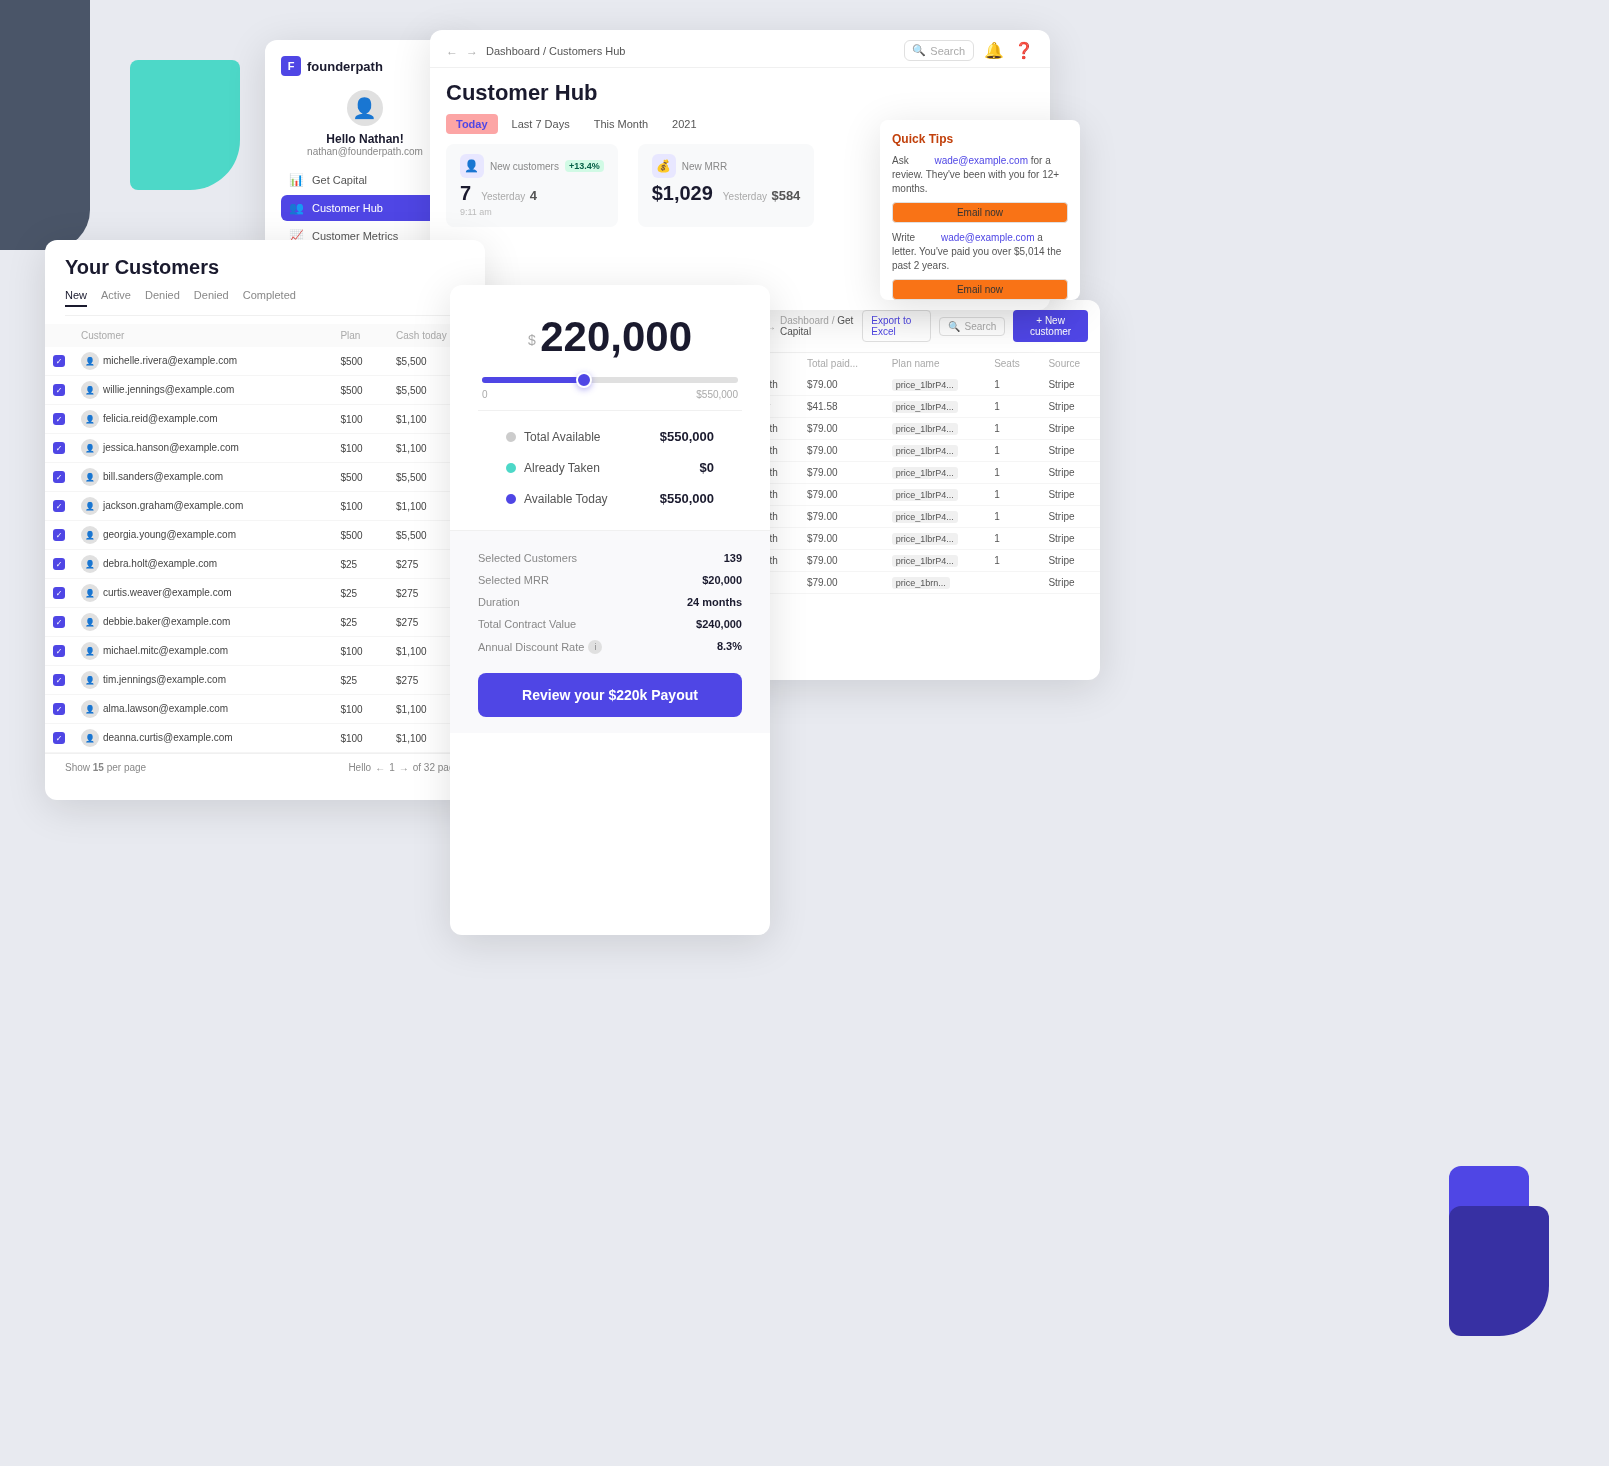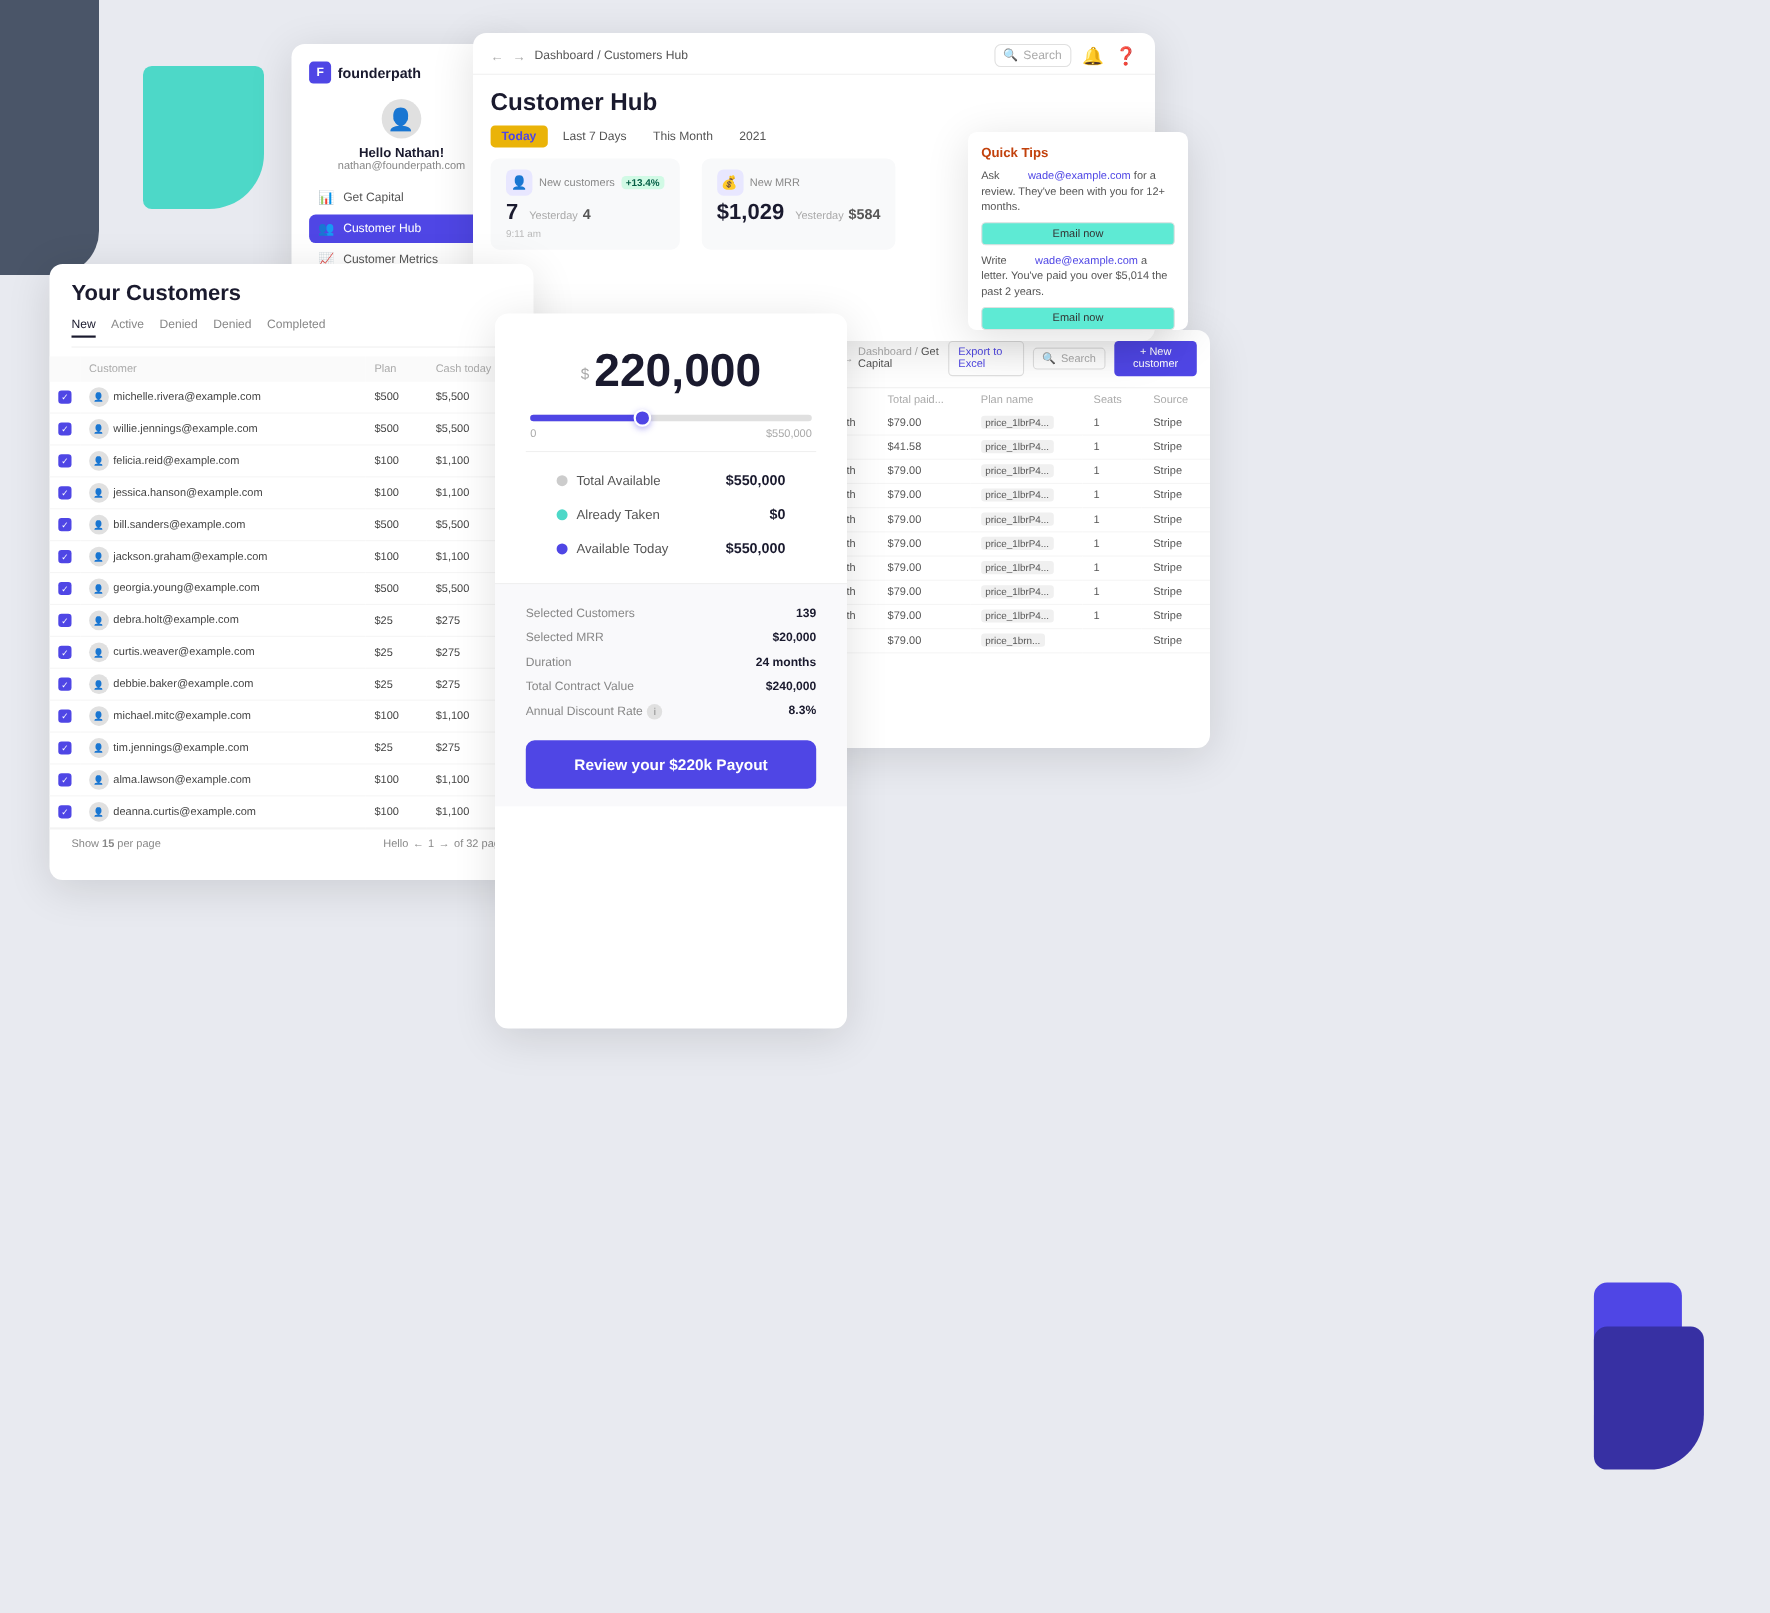--- a/index.html
+++ b/index.html
@@ -111,21 +111,21 @@
       display: flex; align-items: center; gap: 4px;
       border: 1px solid #e0e0e0; border-radius: 6px;
       padding: 3px 8px; font-size: 11px; color: #aaa;
     }
     .hub-title { padding: 12px 16px 8px; font-size: 22px; font-weight: 700; color: #1a1a2e; }
     .hub-tabs { display: flex; gap: 4px; padding: 0 16px 10px; }
     .hub-tab {
       padding: 4px 10px; border-radius: 4px; font-size: 11px;
       cursor: pointer; color: #555;
     }
-    .hub-tab.active { background: #eab308; color: #4f46e5; font-weight: 600; }
+    .hub-tab.active { background: #fca5a5; color: #4f46e5; font-weight: 600; }
     .hub-metrics { display: flex; padding: 0 16px; gap: 20px; }
     .metric-card {
       background: #f8f9fa; border-radius: 8px; padding: 10px 14px;
       min-width: 140px;
     }
     .metric-top { display: flex; align-items: center; gap: 6px; margin-bottom: 4px; }
     .metric-icon { width: 24px; height: 24px; background: #e8e7ff; border-radius: 6px; display: flex; align-items: center; justify-content: center; font-size: 12px; }
     .metric-label { font-size: 10px; color: #888; }
     .metric-badge { font-size: 9px; background: #d1fae5; color: #065f46; border-radius: 4px; padding: 1px 4px; font-weight: 600; }
     .metric-value-row { display: flex; align-items: baseline; gap: 10px; }
@@ -139,21 +139,21 @@
       left: 880px; top: 120px;
       width: 200px; height: 180px;
       padding: 12px;
       z-index: 3;
       border-radius: 8px;
     }
     .tips-title { font-size: 12px; font-weight: 700; margin-bottom: 8px; color: #c2410c; }
     .tips-text { font-size: 10px; color: #555; line-height: 1.4; margin-bottom: 6px; }
     .tips-link { color: #4f46e5; margin-left: 23px; }
     .tips-btn {
-      background: #5eead4; border: 1px solid #e0e0e0; border-radius: 4px;
+      background: #f97316; border: 1px solid #e0e0e0; border-radius: 4px;
       padding: 4px 10px; font-size: 10px; color: #333; cursor: pointer;
       width: 100%; margin-bottom: 8px; text-align: center;
     }
 
     
     .customers-panel {
       left: 45px; top: 240px;
       width: 440px; height: 560px;
       z-index: 4;
       overflow: hidden;

